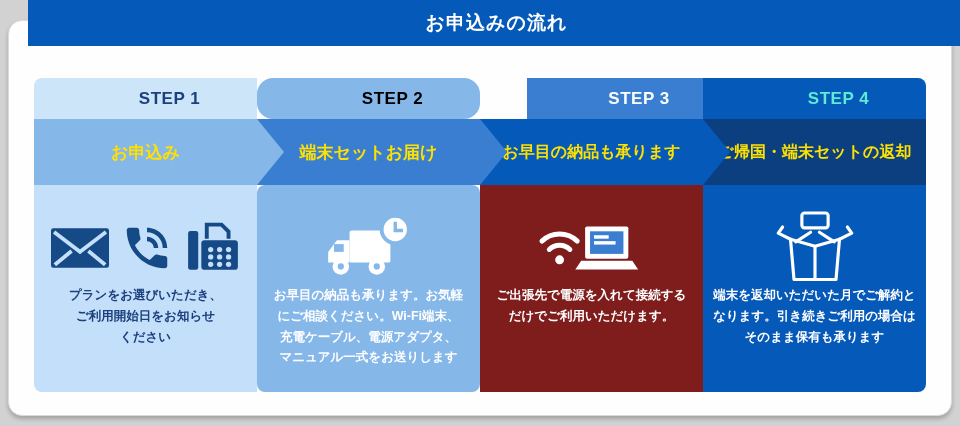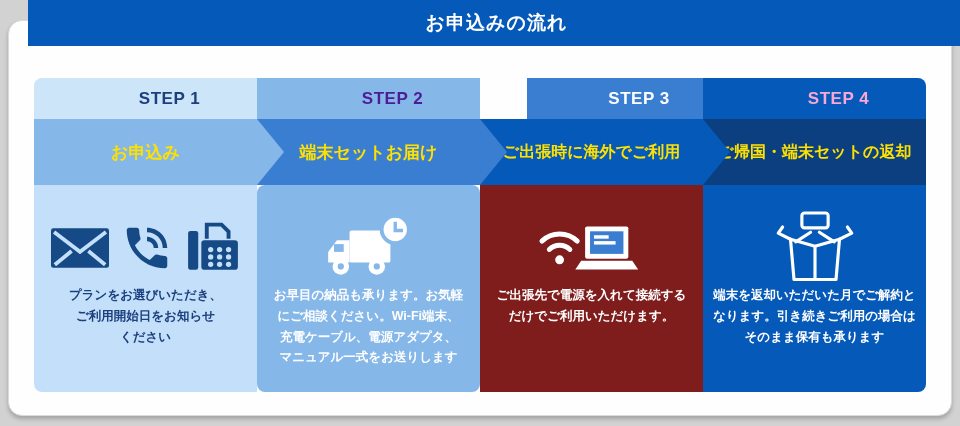--- a/index.html
+++ b/index.html
@@ -27,23 +27,23 @@
     z-index:4;
   }
   .col{display:flex;flex-direction:column;position:relative;}
   .col1{z-index:4;}.col2{z-index:3;}.col3{z-index:2;}.col4{z-index:1;}
 
   .hdr{
     height:41px;flex:0 0 41px;display:flex;align-items:center;justify-content:center;
     font-size:17px;font-weight:bold;letter-spacing:.5px;padding-left:48px;
   }
   .col1 .hdr{background:#cde5f8;color:#1c3f7d;border-top-left-radius:8px;}
-  .col2 .hdr{background:#85b7e8;color:#4c1d95;}
+  .col2 .hdr{background:#85b7e8;color:#000000;border-radius:16px;}
   .col3 .hdr{background:#3a7ed2;color:#ffffff;margin-left:47px;}
-  .col4 .hdr{background:#0559b8;color:#f9a8d4;border-top-right-radius:8px;}
+  .col4 .hdr{background:#0559b8;color:#5eead4;border-top-right-radius:8px;}
 
   .band{
     height:66px;flex:0 0 66px;position:relative;
     display:flex;align-items:center;justify-content:center;
     font-weight:bold;color:#ffe100;font-size:17px;
   }
   .col1 .band{background:#85b7e8;}
   .col2 .band{background:#3a7ed2;}
   .col3 .band{background:#0559b8;font-size:16px;}
   .col4 .band{background:#0b3f80;font-size:16px;}
@@ -153,21 +153,21 @@
 充電ケーブル、電源アダプタ、
 マニュアル一式をお送りします</div>
     </div>
   </div>
 
   <div class="col col3">
     <div class="hdr">
       <span>STEP 3</span>
     </div>
     <div class="band">
-      <span>ご出張時に海外でご利用</span>
+      <span>お早目の納品も承ります</span>
       <span class="arrow"></span>
     </div>
     <div class="bod">
       <div class="icon-zone">
         <svg class="ic" width="108" height="64" viewBox="0 0 110 64">
           <circle cx="22" cy="44" r="4.5" fill="#ffffff"></circle>
           <path d="M11.5 33.5 a15 15 0 0 1 21 0" fill="none" stroke="#ffffff" stroke-width="5" stroke-linecap="round"></path>
           <path d="M4 25 a26 26 0 0 1 36 0" fill="none" stroke="#ffffff" stroke-width="5" stroke-linecap="round"></path>
           <rect x="48" y="10" width="44" height="33" rx="2" fill="#ffffff"></rect>
           <rect x="53" y="15" width="34" height="23" fill="#3a7ed2"></rect>

